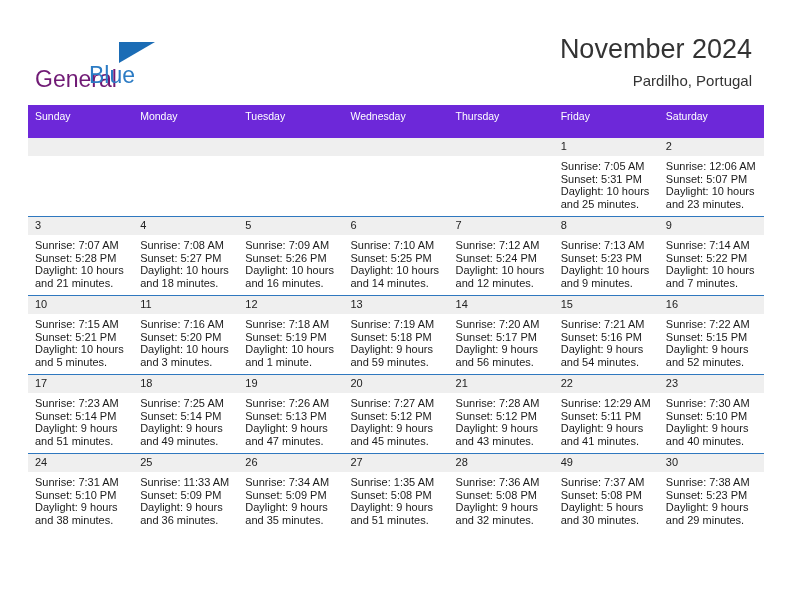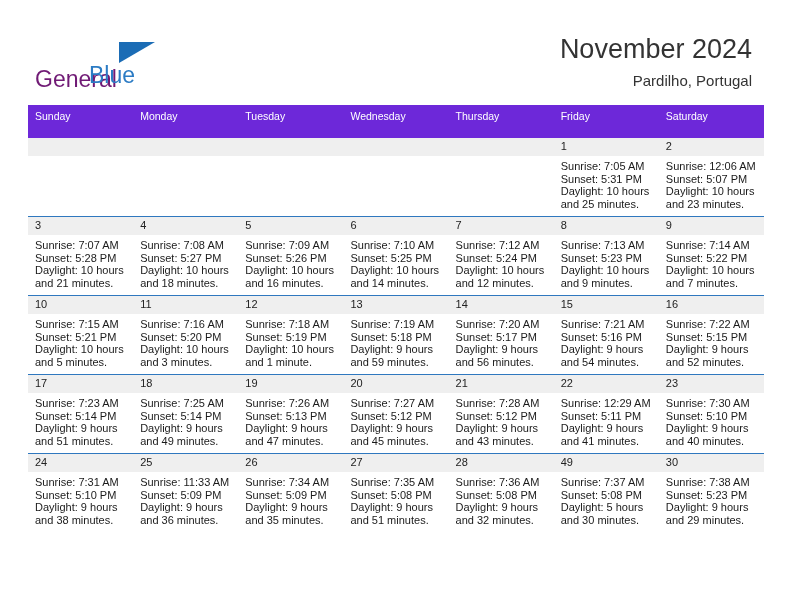--- a/index.html
+++ b/index.html
@@ -408,21 +408,21 @@
             <div class="daynum">26</div>
             <div class="cellbody">
               <div>Sunrise: 7:34 AM</div>
               <div>Sunset: 5:09 PM</div>
               <div class="daylight">Daylight: 9 hours and 35 minutes.</div>
             </div>
           </td>
           <td>
             <div class="daynum">27</div>
             <div class="cellbody">
-              <div>Sunrise: 7:35 AM</div>
+              <div>Sunrise: 1:35 AM</div>
               <div>Sunset: 5:08 PM</div>
               <div class="daylight">Daylight: 9 hours and 51 minutes.</div>
             </div>
           </td>
           <td>
             <div class="daynum">28</div>
             <div class="cellbody">
               <div>Sunrise: 7:36 AM</div>
               <div>Sunset: 5:08 PM</div>
               <div class="daylight">Daylight: 9 hours and 32 minutes.</div>

